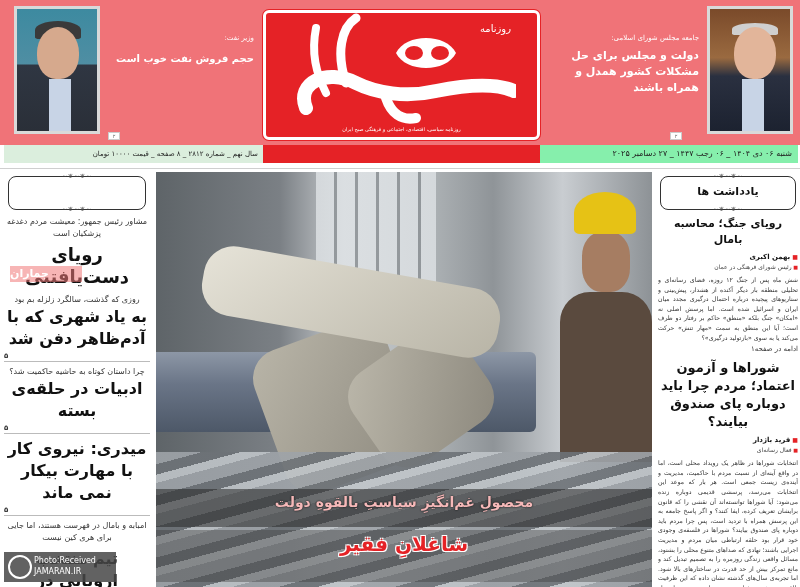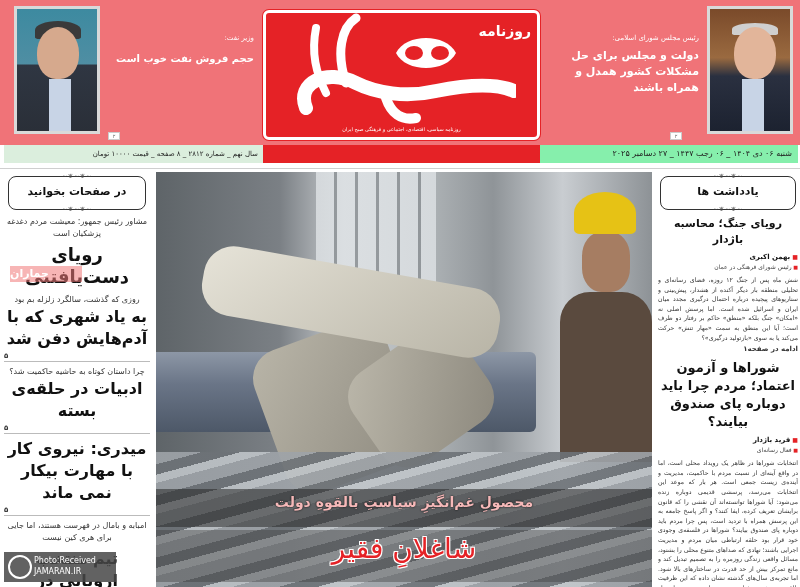--- a/index.html
+++ b/index.html
@@ -17,21 +17,21 @@
   .portrait.right .face { left: 24px; top: 18px; background: #e2b59a; }
   .hair { position: absolute; left: 18px; top: 12px; width: 46px; height: 18px; border-radius: 50% 50% 10% 10%; background: #3a3a3a; }
   .portrait.right .hair { background: #cfcfcf; left: 22px; top: 14px; height: 12px; }
   .shirt { position: absolute; left: 32px; top: 70px; width: 22px; height: 60px; background: #c8d4e6; }
   .page-tag { position: absolute; width: 12px; height: 8px; background: #ffffff; border: 1px solid #ccc; font-size: 5px; text-align: center; line-height: 6px; color: #666; }
   .mast-kicker { position: absolute; font-size: 7px; color: #fff; direction: rtl; text-align: right; }
   .mast-headline { position: absolute; font-size: 10px; font-weight: bold; color: #fff; direction: rtl; text-align: right; line-height: 14px; }
 
   .logo-box { position: absolute; left: 263px; top: 10px; width: 277px; height: 130px; background: #e52226; border: 3px solid #ffffff; border-radius: 6px; box-shadow: 0 0 0 1px #e52226; }
   .logo-word { position: absolute; left: 20px; top: 0px; width: 230px; height: 115px; }
-  .logo-sub-top { position: absolute; right: 6px; top: 10px; color: #fff; font-size: 14px; font-weight: bold; direction: rtl; }
+  .logo-sub-top { position: absolute; right: 26px; top: 10px; color: #fff; font-size: 10px; font-weight: normal; direction: rtl; }
   .logo-tagline { position: absolute; left: 0; right: 0; top: 113px; text-align: center; color: #fff; font-size: 5px; direction: rtl; }
 
   .infobar { position: absolute; left: 0; top: 145px; width: 800px; height: 20px; }
   .info-left { position: absolute; left: 4px; top: 0; width: 262px; height: 18px; background: #dbeedd; font-size: 7px; direction: rtl; text-align: right; line-height: 18px; padding-right: 8px; color: #222; }
   .info-center { position: absolute; left: 263px; top: 0; width: 277px; height: 18px; background: #e52226; }
   .info-right { position: absolute; left: 540px; top: 0; width: 258px; height: 18px; background: #86efac; font-size: 8px; direction: rtl; text-align: right; line-height: 18px; padding-right: 6px; color: #222; }
   .rule { position: absolute; left: 0; top: 168px; width: 800px; height: 1px; background: #cfcfcf; }
 
   
   .col-left { position: absolute; left: 4px; top: 172px; width: 146px; height: 415px; direction: rtl; text-align: center; overflow: hidden; }
@@ -58,33 +58,33 @@
   .g3 { left: 200px; top: 170px; width: 130px; height: 110px; transform: rotate(-35deg); background: linear-gradient(135deg, #bcb8ab, #8c887d); }
   .worker { position: absolute; left: 400px; top: 20px; width: 96px; height: 270px; }
   .hat { position: absolute; left: 18px; top: 0; width: 62px; height: 42px; background: #e6c215; border-radius: 50% 50% 10% 10%; }
   .wface { position: absolute; left: 26px; top: 40px; width: 48px; height: 60px; background: #a67d62; border-radius: 40%; }
   .jacket { position: absolute; left: 4px; top: 100px; width: 92px; height: 170px; background: #5a4a3e; border-radius: 30px 30px 0 0; }
   .hat2 { position: absolute; left: 58px; top: 88px; width: 32px; height: 22px; background: #d9b41e; border-radius: 50% 50% 10% 10%; opacity: 0.8; }
   .bars { position: absolute; left: 0; top: 280px; width: 496px; height: 135px; background: repeating-linear-gradient(165deg, #9ea3a8 0 12px, #6d7277 12px 22px, #bfc4c8 22px 30px); opacity: 0.9; }
   .caption-band { position: absolute; left: 0; top: 317px; width: 496px; height: 38px; background: rgba(40,40,40,0.55); }
   .caption-sub { position: absolute; left: 0; right: 0; top: 322px; text-align: center; color: #f6b9b9; font-size: 14px; font-weight: bold; direction: rtl; text-shadow: 0 0 2px #000; }
   .caption-band2 { position: absolute; left: 0; top: 358px; width: 496px; height: 52px; background: rgba(60,60,60,0.4); }
-  .caption-main { position: absolute; left: 0; right: 0; top: 360px; text-align: center; color: #e52226; font-size: 28px; font-weight: 400; direction: rtl; text-shadow: 1px 1px 0 #fff, -1px -1px 0 #fff, 1px -1px 0 #fff, -1px 1px 0 #fff; }
+  .caption-main { position: absolute; left: 0; right: 0; top: 360px; text-align: center; color: #e52226; font-size: 20px; font-weight: 700; direction: rtl; text-shadow: 1px 1px 0 #fff, -1px -1px 0 #fff, 1px -1px 0 #fff, -1px 1px 0 #fff; }
 
   
   .col-right { position: absolute; left: 658px; top: 172px; width: 140px; height: 415px; direction: rtl; text-align: right; overflow: hidden; }
   .col-right .framebox { margin: 4px 2px 6px 2px; text-align: center; }
   .rhead { font-size: 11px; font-weight: 900; text-align: center; line-height: 16px; margin-bottom: 4px; }
   .rhead2 { font-size: 13px; font-weight: 700; text-align: center; line-height: 18px; margin: 4px 0; }
   .author { font-size: 7px; font-weight: bold; line-height: 10px; }
   .author::before { content: "■ "; color: #e52226; font-size: 6px; }
   .role { font-size: 6px; line-height: 9px; color: #444; }
   .role::before { content: "■ "; color: #e52226; font-size: 5px; }
   .body { font-size: 6.2px; line-height: 9.6px; color: #333; text-align: justify; margin-top: 3px; }
-  .cont { font-size: 7px; font-weight: bold; line-height: 11px; color: #333; margin-top: 2px; }
+  .cont { font-size: 7px; font-weight: normal; line-height: 11px; color: #333; margin-top: 2px; }
 </style>
 </head>
 <body>
 
 <div class="masthead">
   <div class="mast-left-box">
     <div class="portrait left">
       <div class="hair"></div>
         <div class="face"></div>
         <div class="shirt"></div>
@@ -102,54 +102,53 @@
       <path d="M110 40 C 120 20, 160 20, 170 40 C 160 60, 120 60, 110 40 Z" fill="#fff"></path>
       <ellipse cx="128" cy="40" rx="9" ry="7" fill="#e52226"></ellipse>
       <ellipse cx="154" cy="40" rx="9" ry="7" fill="#e52226"></ellipse>
       <path d="M100 85 C 105 100, 115 108, 130 105" stroke="#fff" stroke-width="10" fill="none" stroke-linecap="round"></path>
       <path d="M30 15 C 25 40, 30 60, 40 80" stroke="#fff" stroke-width="8" fill="none" stroke-linecap="round"></path>
     </svg>
     <div class="logo-tagline">روزنامه سیاسی، اقتصادی، اجتماعی و فرهنگی صبح ایران</div>
   </div>
 
   <div class="mast-right-box">
-    <div class="mast-kicker" style="right:96px; top:30px;">رئیس مجلس شورای اسلامی:</div>
+    <div class="mast-kicker" style="right:96px; top:30px;">جامعه مجلس شورای اسلامی:</div>
     <div class="mast-headline" style="right:96px; top:44px; width:145px; font-size:11px; line-height:16px;">دولت و مجلس برای حل مشکلات کشور همدل و همراه باشند</div>
     <div class="page-tag" style="left:135px; top:128px;">۲</div>
     <div class="portrait right">
       <div class="hair"></div>
         <div class="face"></div>
         <div class="shirt"></div>
     </div>
   </div>
 </div>
 
 <div class="infobar">
   <div class="info-left">سال نهم _ شماره ۲۸۱۲ _ ۸ صفحه _ قیمت ۱۰۰۰۰ تومان</div>
   <div class="info-center"></div>
   <div class="info-right">شنبه ۰۶ دی ۱۴۰۴ _ ۰۶ رجب ۱۴۴۷ _ ۲۷ دسامبر ۲۰۲۵</div>
 </div>
 <div class="rule"></div>
 
 <div class="col-left">
   <div class="framebox">
     <div class="orn top">~❦~❦~</div>
-    <div class="ftitle">در صفحات بخوانید</div>
     <div class="orn bot">~❦~❦~</div>
   </div>
 
   <div>
     <div class="sm">مشاور رئیس جمهور: معیشت مردم دغدغه پزشکیان است</div>
     <div class="big" style="font-size:18px; margin-top:4px;">رویای دست‌یافتنی</div>
   </div>
   <div class="watermark-red">جماران</div>
 
   <div style="margin-top:6px;">
     <div class="sm">روزی که گذشت، سالگرد زلزله بم بود</div>
-    <div class="big">به یاد شهری که با آدم‌هایش دفن شد</div>
+    <div class="big">به یاد شهری که با آدم‌ظاهر دفن شد</div>
     <span class="pg">۵</span>
   </div>
 
   <div>
     <div class="sm">چرا داستان کوتاه به حاشیه حاکمیت شد؟</div>
     <div class="big">ادبیات در حلقه‌ی بسته</div>
     <span class="pg">۵</span>
   </div>
 
   <div>
@@ -190,21 +189,21 @@
 </div>
 
 <div class="col-right">
   <div class="framebox">
     <div class="orn top">~❦~❦~</div>
     <div class="ftitle">یادداشت ها</div>
     <div class="orn bot">~❦~❦~</div>
   </div>
 
   <div>
-    <div class="rhead">رویای جنگ؛ محاسبه باژدار</div>
+    <div class="rhead">رویای جنگ؛ محاسبه بامال</div>
     <div class="author">بهمن اکبری</div>
     <div class="role">رئیس شورای فرهنگی در عمان</div>
     <div class="body">شش ماه پس از جنگ ۱۲ روزه، فضای رسانه‌ای و تحلیلی منطقه بار دیگر آکنده از هشدار، پیش‌بینی و سناریوهای پیچیده درباره احتمال درگیری مجدد میان ایران و اسرائیل شده است. اما پرسش اصلی نه «امکان» جنگ بلکه «منطق» حاکم بر رفتار دو طرف است؛ آیا این منطق به سمت «مهار تنش» حرکت می‌کند یا به سوی «بازتولید درگیری»؟</div>
     <div class="cont">ادامه در صفحه۱</div>
   </div>
 
   <div style="margin-top:4px;">
     <div class="rhead2">شوراها و آزمون اعتماد؛ مردم چرا باید دوباره پای صندوق بیایند؟</div>
     <div class="author">فرید باژدار</div>
     <div class="role">فعال رسانه‌ای</div>

